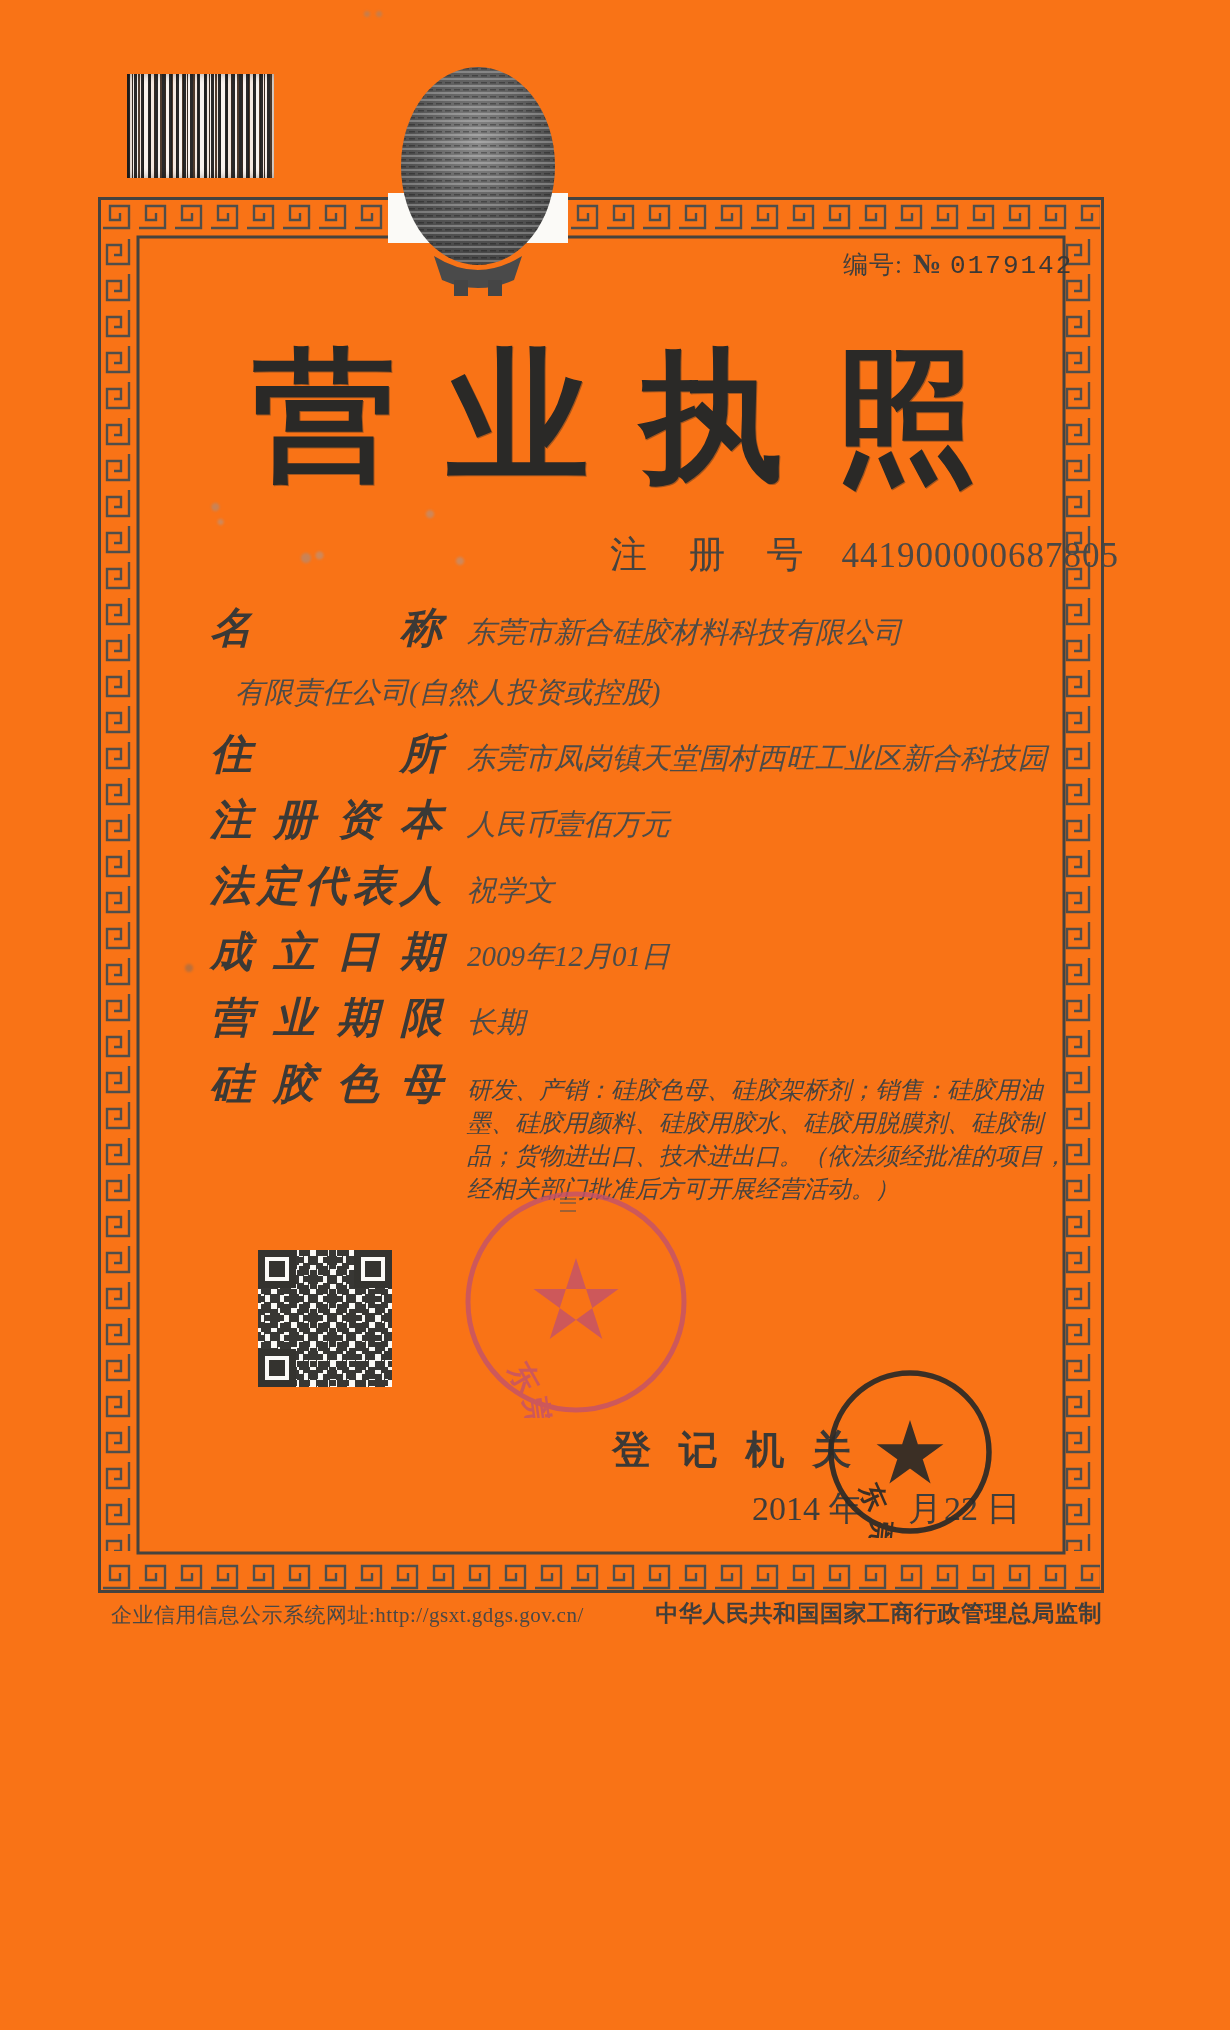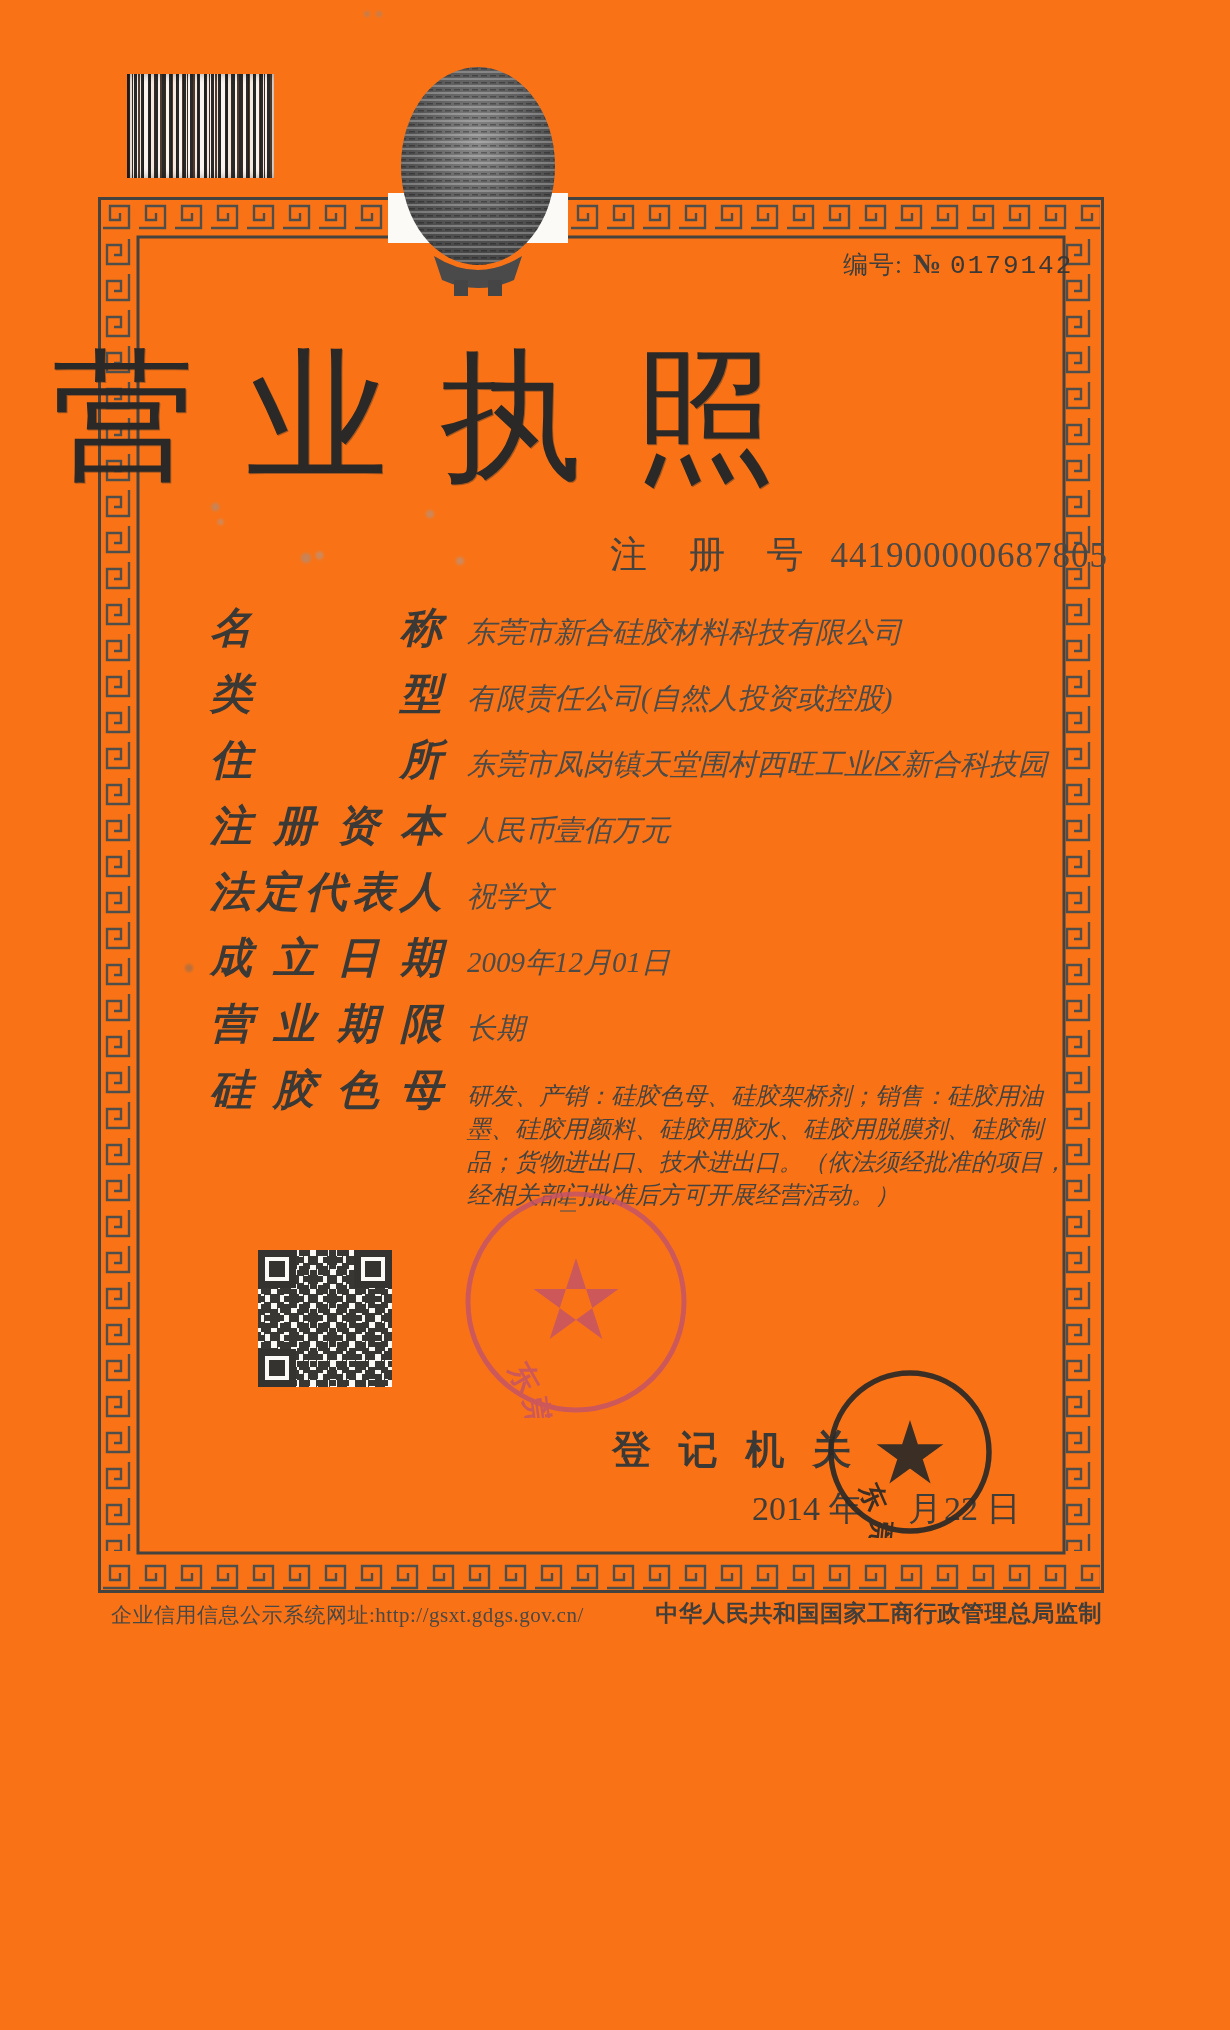--- a/index.html
+++ b/index.html
@@ -20,29 +20,29 @@
   
   .frame{position:absolute;left:98px;top:197px;}
   .emblem-backing{position:absolute;left:388px;top:193px;width:180px;height:50px;background:#fbfaf7;}
   .emblem{position:absolute;left:398px;top:64px;}
   
   .serial{position:absolute;left:843px;top:248px;font-size:25px;color:#413f3c;letter-spacing:1px;white-space:nowrap;}
   .serial .sym{font-weight:bold;font-size:28px;margin:0 8px 0 10px;}
   .serial .num{font-family:"Liberation Mono","DejaVu Sans Mono",monospace;font-size:26px;letter-spacing:2px;color:#3a3836;}
   
   .title{
-    position:absolute;left:0;top:322px;width:1230px;text-align:left;
-    font-size:142px;font-weight:400;letter-spacing:52px;text-indent:52px;
+    position:absolute;left:0;top:322px;width:1230px;text-align:center;
+    font-size:142px;font-weight:700;letter-spacing:52px;text-indent:52px;
     color:#2a2927;text-shadow:1px 1px 0 rgba(40,40,40,.4);
     white-space:nowrap;
   }
   
   .regline{position:absolute;left:610px;top:530px;white-space:nowrap;color:#45433f;}
   .regline .lbl{font-size:37px;letter-spacing:16px;}
-  .regline .num{font-size:35px;letter-spacing:1px;margin-left:11px;color:#4a4845;}
+  .regline .num{font-size:35px;letter-spacing:1px;margin-left:22px;color:#4a4845;}
   
   .fields{position:absolute;left:210px;top:606px;width:866px;}
   .row{display:flex;align-items:baseline;margin-bottom:20px;font-style:italic;}
   .f-label{
     width:232px;min-width:232px;font-size:42px;font-weight:700;line-height:45px;
     color:#3b3936;text-align:justify;text-align-last:justify;
   }
   .f-value{margin-left:25px;font-size:29px;line-height:40px;color:#4d4b47;}
   .row-scope .f-value{font-size:24px;line-height:33px;width:606px;margin-top:4px;color:#454340;}
   
@@ -132,21 +132,20 @@
   <div class="regline">
     <span class="lbl">注 册 号</span><span class="num">441900000687805</span>
   </div>
 
   <div class="fields">
     <div class="row">
       <div class="f-label">名称</div>
       <div class="f-value">东莞市新合硅胶材料科技有限公司</div>
     </div>
     <div class="row">
-      <div class="f-label">类型</div>
       <div class="f-value">有限责任公司(自然人投资或控股)</div>
     </div>
     <div class="row">
       <div class="f-label">住所</div>
       <div class="f-value">东莞市凤岗镇天堂围村西旺工业区新合科技园</div>
     </div>
     <div class="row">
       <div class="f-label">注册资本</div>
       <div class="f-value">人民币壹佰万元</div>
     </div>

